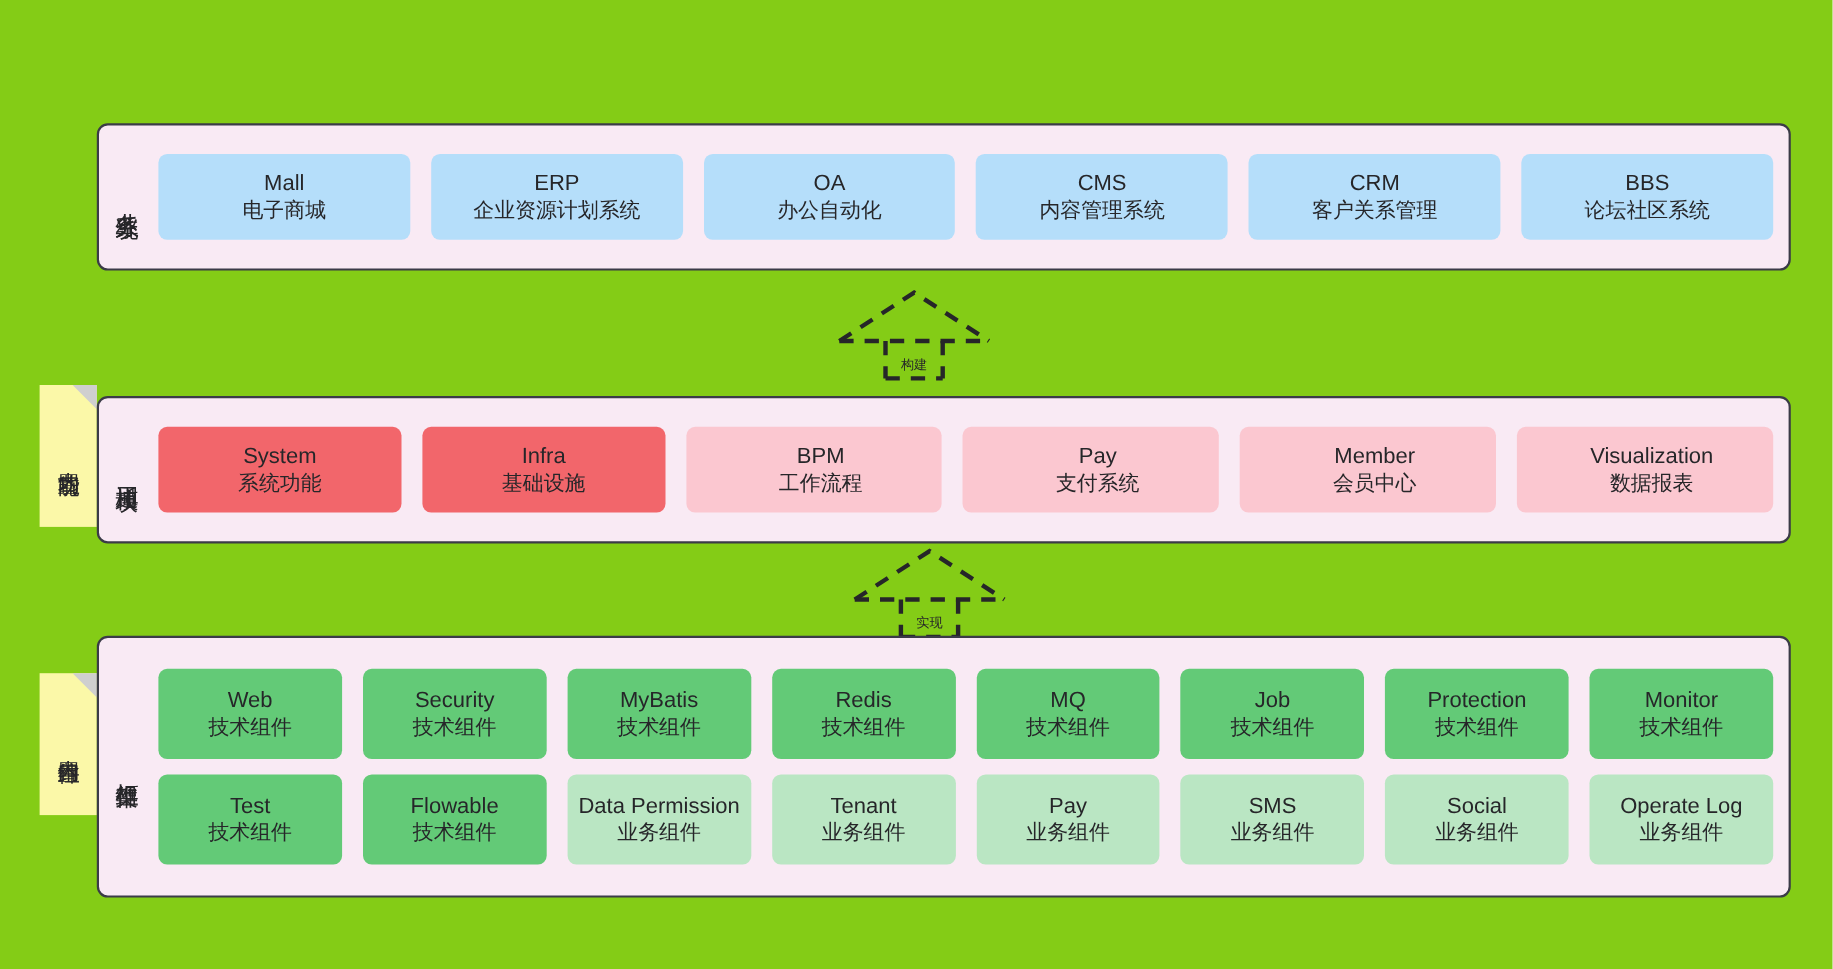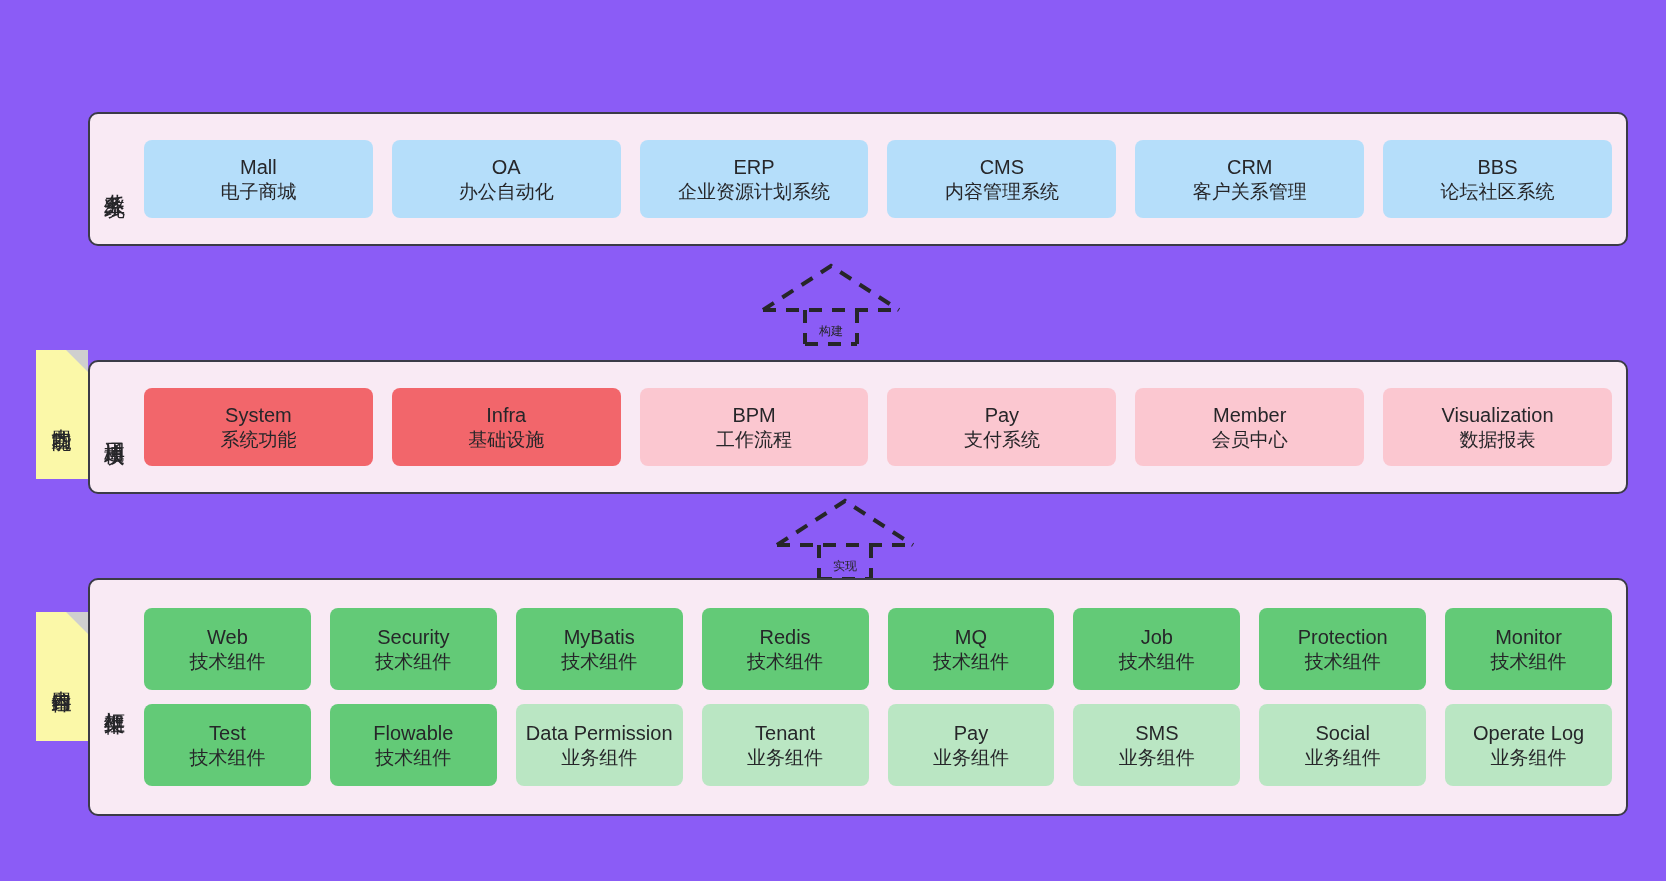--- a/index.html
+++ b/index.html
@@ -5,21 +5,21 @@
   * { box-sizing: border-box; }
   html, body {
     margin: 0; padding: 0;
     background: #f7f7f7;
     font-family: "Liberation Sans", "DejaVu Sans", sans-serif;
   }
   #canvas {
     position: relative;
     width: 1666px;
     height: 881px;
-    background: #8b5cf6;
+    background: #84cc16;
     overflow: hidden;
   }
 
   
   .layer {
     position: absolute;
     background: #f9eaf4;
     border: 2px solid #3b3b47;
     border-radius: 10px;
     display: flex;
@@ -67,21 +67,21 @@
     line-height: 1.30;
     user-select: none;
   }
   .card .nm { font-size: 20px; }
   .card .sub { font-size: 19px; }
   .h-tall  { height: 78px; }
   .h-short { height: 82px; text-align: center; }
 
   .c-blue        { background: #b5defa; }
   .c-red         { background: #f2666b; }
-  .c-pink        { background: #fbc7d0; }
+  .c-pink        { background: #fbc7d0; padding-left: 12px; }
   .c-green       { background: #63ca77; }
   .c-lightgreen  { background: #bae6c3; }
 
   
   .note {
     position: absolute;
     width: 52px;
     background: #fbf8a8;
     display: flex;
     align-items: center;
@@ -125,26 +125,26 @@
 
   <div class="layer" id="layer-business" style="left:88px; top:112px; width:1540px; height:134px;">
     <div class="layer-title">业务系统</div>
     <div class="layer-body">
       <div class="row">
         <div class="card c-blue h-tall">
           <span class="nm">Mall</span>
           <span class="sub">电子商城</span>
         </div>
         <div class="card c-blue h-tall">
+          <span class="nm">ERP</span>
+          <span class="sub">企业资源计划系统</span>
+        </div>
+        <div class="card c-blue h-tall">
           <span class="nm">OA</span>
           <span class="sub">办公自动化</span>
-        </div>
-        <div class="card c-blue h-tall">
-          <span class="nm">ERP</span>
-          <span class="sub">企业资源计划系统</span>
         </div>
         <div class="card c-blue h-tall">
           <span class="nm">CMS</span>
           <span class="sub">内容管理系统</span>
         </div>
         <div class="card c-blue h-tall">
           <span class="nm">CRM</span>
           <span class="sub">客户关系管理</span>
         </div>
         <div class="card c-blue h-tall">

